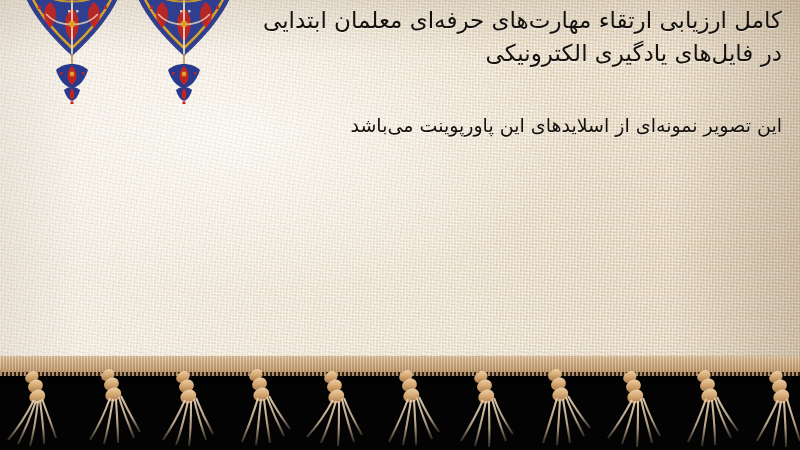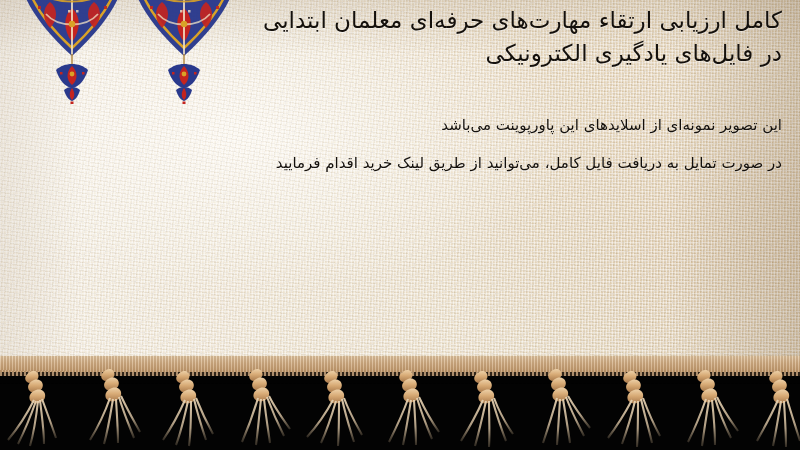--- a/index.html
+++ b/index.html
@@ -85,21 +85,21 @@
   }
   .body-block {
     position: absolute;
     top: 106px;
     right: 18px;
     width: 770px;
     text-align: right;
     direction: rtl;
   }
   .body-line {
-    font-size: 15px;
+    font-size: 19px;
     line-height: 38px;
     color: #14100c;
     white-space: nowrap;
     text-shadow: 0 1px 0 rgba(255,255,255,0.40);
   }
 
   
   .ornament {
     position: absolute;
     top: -46px;
@@ -265,21 +265,20 @@
   </div>
 
   <div class="text-layer">
     <div class="title-block">
       <div class="title-line">کامل ارزیابی ارتقاء مهارت‌های حرفه‌ای معلمان ابتدایی</div>
       <div class="title-line">در فایل‌های یادگیری الکترونیکی</div>
     </div>
 
     <div class="body-block">
       <div class="body-line">این تصویر نمونه‌ای از اسلایدهای این پاورپوینت می‌باشد</div>
-      <div class="body-line">در صورت تمایل به دریافت فایل کامل، می‌توانید از طریق لینک خرید اقدام فرمایید</div>
     </div>
   </div>
 
   <div class="fringe-band">
     <div class="fringe-shadow"></div>
   </div>
   <div class="selvedge-fuzz"></div>
   <div class="selvedge"></div>
 
   <svg class="fringe-svg" viewBox="0 0 800 100" aria-hidden="true">

